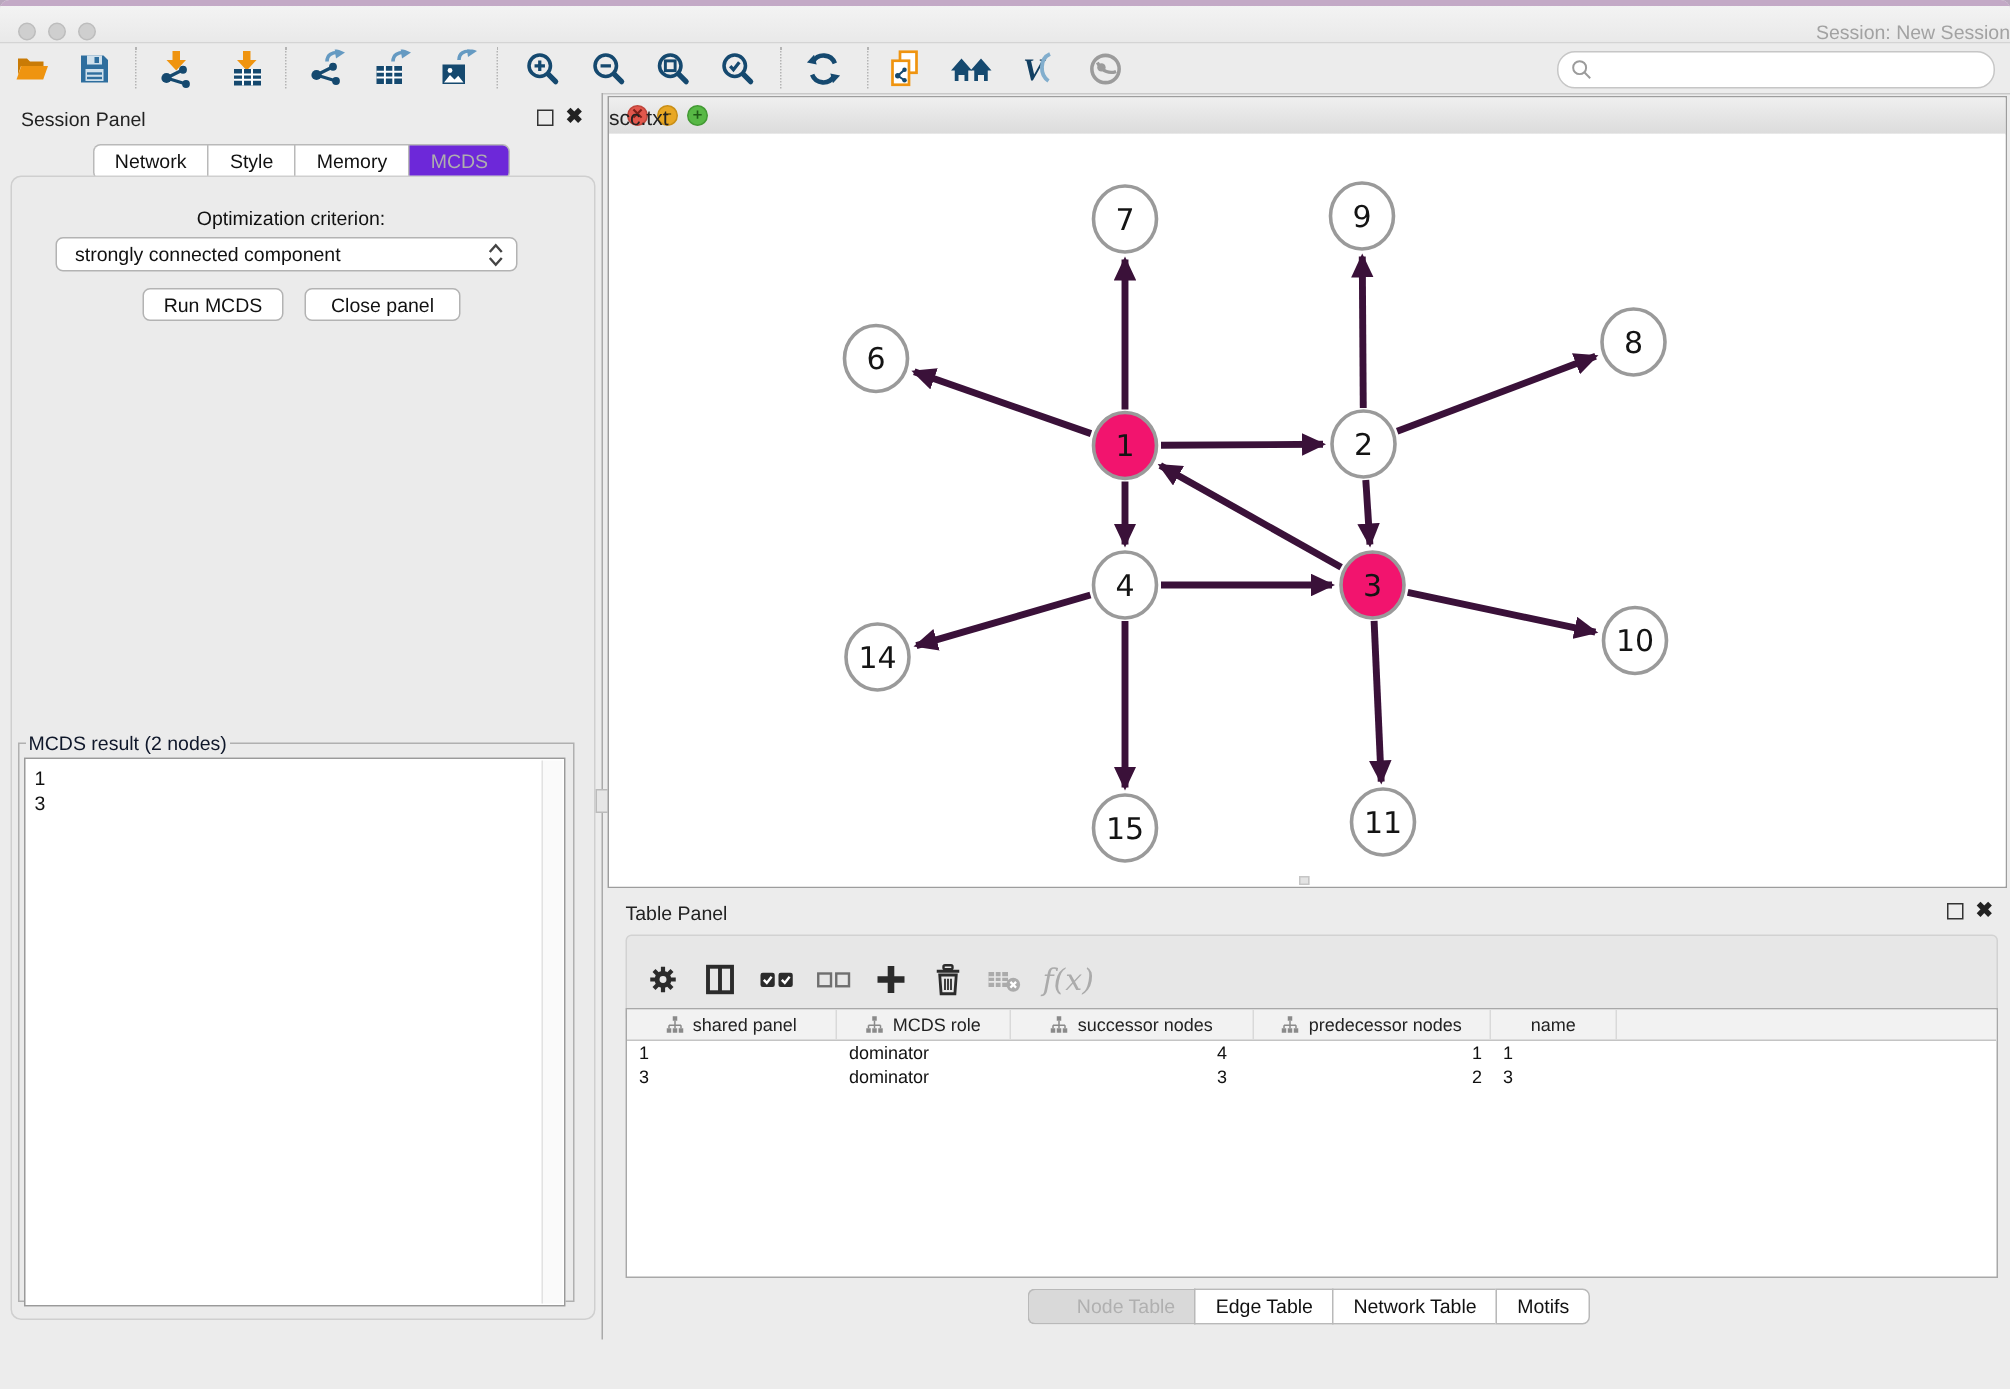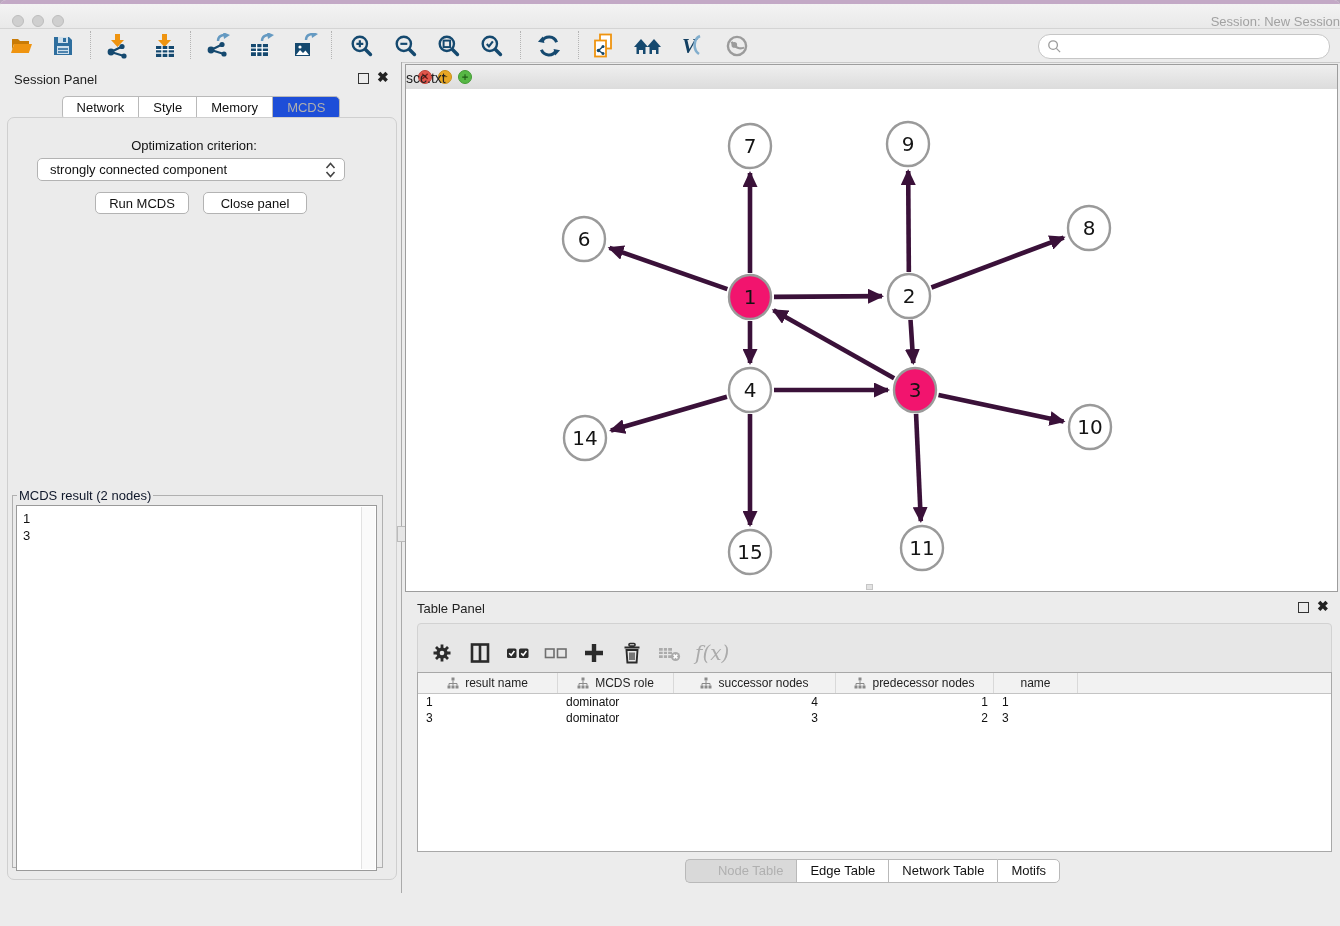--- a/index.html
+++ b/index.html
@@ -18,21 +18,21 @@
   #search-input{border:none;outline:none;background:transparent;flex:1;font-size:12px;height:18px;margin-right:8px;}
   
   #control-panel{left:0;top:62px;width:402px;height:831px;background:#ececec;border-right:1px solid #aaa;box-sizing:border-box;}
   #cp-title{left:14px;top:10px;font-size:13px;color:#222;}
   .panel-sq{width:11px;height:11px;border:1.5px solid #333;box-sizing:border-box;background:transparent;}
   .panel-x{font-size:14px;font-weight:bold;color:#222;line-height:11px;}
   #cp-tabs{left:0;top:34px;width:402px;display:flex;justify-content:center;}
   .tab{border:1px solid #b9b9b9;border-right:none;background:#fff;color:#111;font-size:13px;padding:3px 14px 4px;cursor:default;}
   #cp-tabs .tab:first-child{border-radius:5px 0 0 5px;}
   #cp-tabs .tab:last-child{border-right:1px solid #b9b9b9;border-radius:0 5px 5px 0;}
-  #cp-tabs .tab.active{background:#1d4ed8;color:#aeaeae;}
+  #cp-tabs .tab.active{background:#6d28d9;color:#aeaeae;}
   #cp-content{left:7px;top:55px;width:388px;height:761px;background:#ebebeb;border:1px solid #cfcfcf;border-radius:7px;}
   #opt-label{left:0;top:76px;width:388px;text-align:center;font-size:13px;color:#111;}
   #criterion{left:37px;top:96px;width:308px;height:23px;background:#fff;border:1px solid #b3b3b3;border-radius:5px;display:flex;align-items:center;box-sizing:border-box;}
   #criterion span{flex:1;font-size:13px;padding-left:12px;color:#111;}
   .btn{position:absolute;height:22px;background:#fff;border:1px solid #b3b3b3;border-radius:5px;font-size:13px;color:#111;display:flex;align-items:center;justify-content:center;box-sizing:border-box;}
   #mcds-fieldset{left:12px;top:426px;width:371px;height:380px;border:1px solid #b0b0b0;margin:0;padding:0;box-sizing:border-box;}
   #mcds-fieldset legend{font-size:13px;color:#0f172a;margin-left:4px;padding:0 2px;}
   #mcds-text{position:absolute;left:3px;top:2px;width:361px;height:366px;background:#fff;border:1px solid #9a9a9a;box-sizing:border-box;}
   #mcds-pre{margin:4px 0 0 6px;font-family:"Liberation Sans",sans-serif;font-size:13px;line-height:17px;color:#111;white-space:pre;}
   #mcds-scroll{position:absolute;right:1px;top:1px;width:13px;height:362px;background:#fafafa;border-left:1px solid #e2e2e2;}
@@ -404,21 +404,21 @@
           <div class="th" style="width: 140px;">
             <svg width="12" height="12" viewBox="0 0 12 12">
               <g fill="#8a8a8a">
                 <rect x="4.5" y="0.5" width="3" height="3"></rect>
                 <rect x="0.5" y="8.5" width="3" height="3"></rect>
                 <rect x="4.5" y="8.5" width="3" height="3"></rect>
                 <rect x="8.5" y="8.5" width="3" height="3"></rect>
               </g>
               <path d="M6 3.5v3M2 6.5h8M2 6.5v2M6 6.5v2M10 6.5v2" stroke="#8a8a8a" fill="none"></path>
             </svg>
-            <span>result name</span>
+            <span>shared panel</span>
           </div>
           <div class="th" style="width: 116px;">
             <svg width="12" height="12" viewBox="0 0 12 12">
               <g fill="#8a8a8a">
                 <rect x="4.5" y="0.5" width="3" height="3"></rect>
                 <rect x="0.5" y="8.5" width="3" height="3"></rect>
                 <rect x="4.5" y="8.5" width="3" height="3"></rect>
                 <rect x="8.5" y="8.5" width="3" height="3"></rect>
               </g>
               <path d="M6 3.5v3M2 6.5h8M2 6.5v2M6 6.5v2M10 6.5v2" stroke="#8a8a8a" fill="none"></path>

